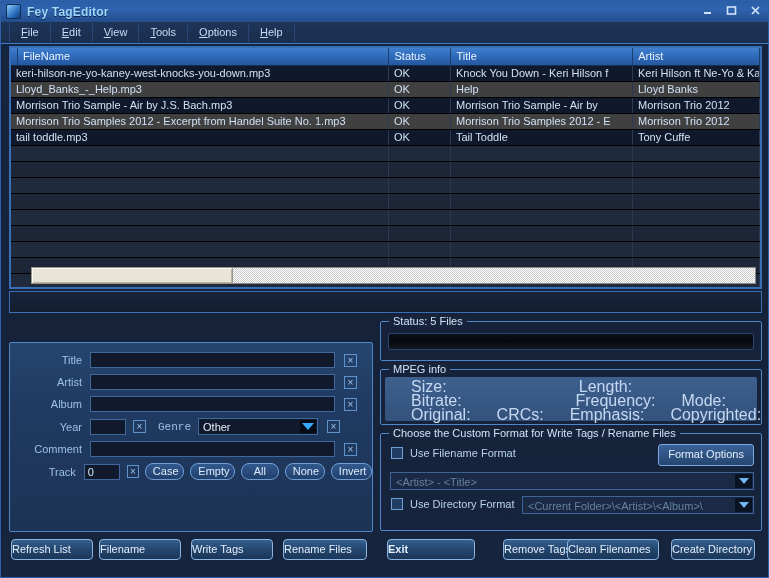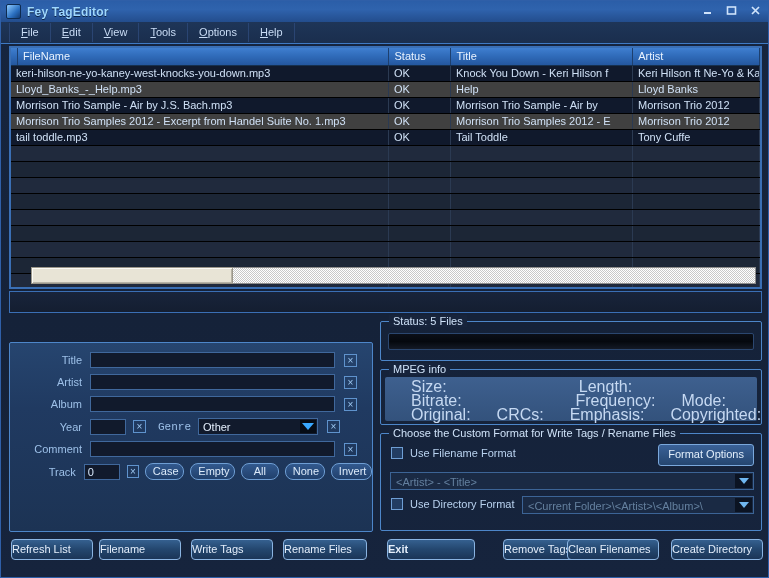--- a/index.html
+++ b/index.html
@@ -495,16 +495,16 @@
   </div>
 
   <div class="btnbar" id="btnbar">
       <div class="bigbtn" style="left: 10px; width: 82px;">Refresh List</div>
       <div class="bigbtn" style="left: 98px; width: 82px;">Filename</div>
       <div class="bigbtn" style="left: 190px; width: 82px;">Write Tags</div>
       <div class="bigbtn" style="left: 282px; width: 84px;">Rename Files</div>
       <div class="bigbtn" style="left: 386px; width: 88px; font-weight: bold;">Exit</div>
       <div class="bigbtn" style="left: 470px; width: 84px; margin-left: 32px;">Remove Tags</div>
       <div class="bigbtn" style="left: 566px; width: 92px;">Clean Filenames</div>
-      <div class="bigbtn" style="left: 670px; width: 92px;">Create Directory</div>
+      <div class="bigbtn" style="left: 670px; width: 84px;">Create Directory</div>
     </div>
 
 </div>
 
 </body></html>

